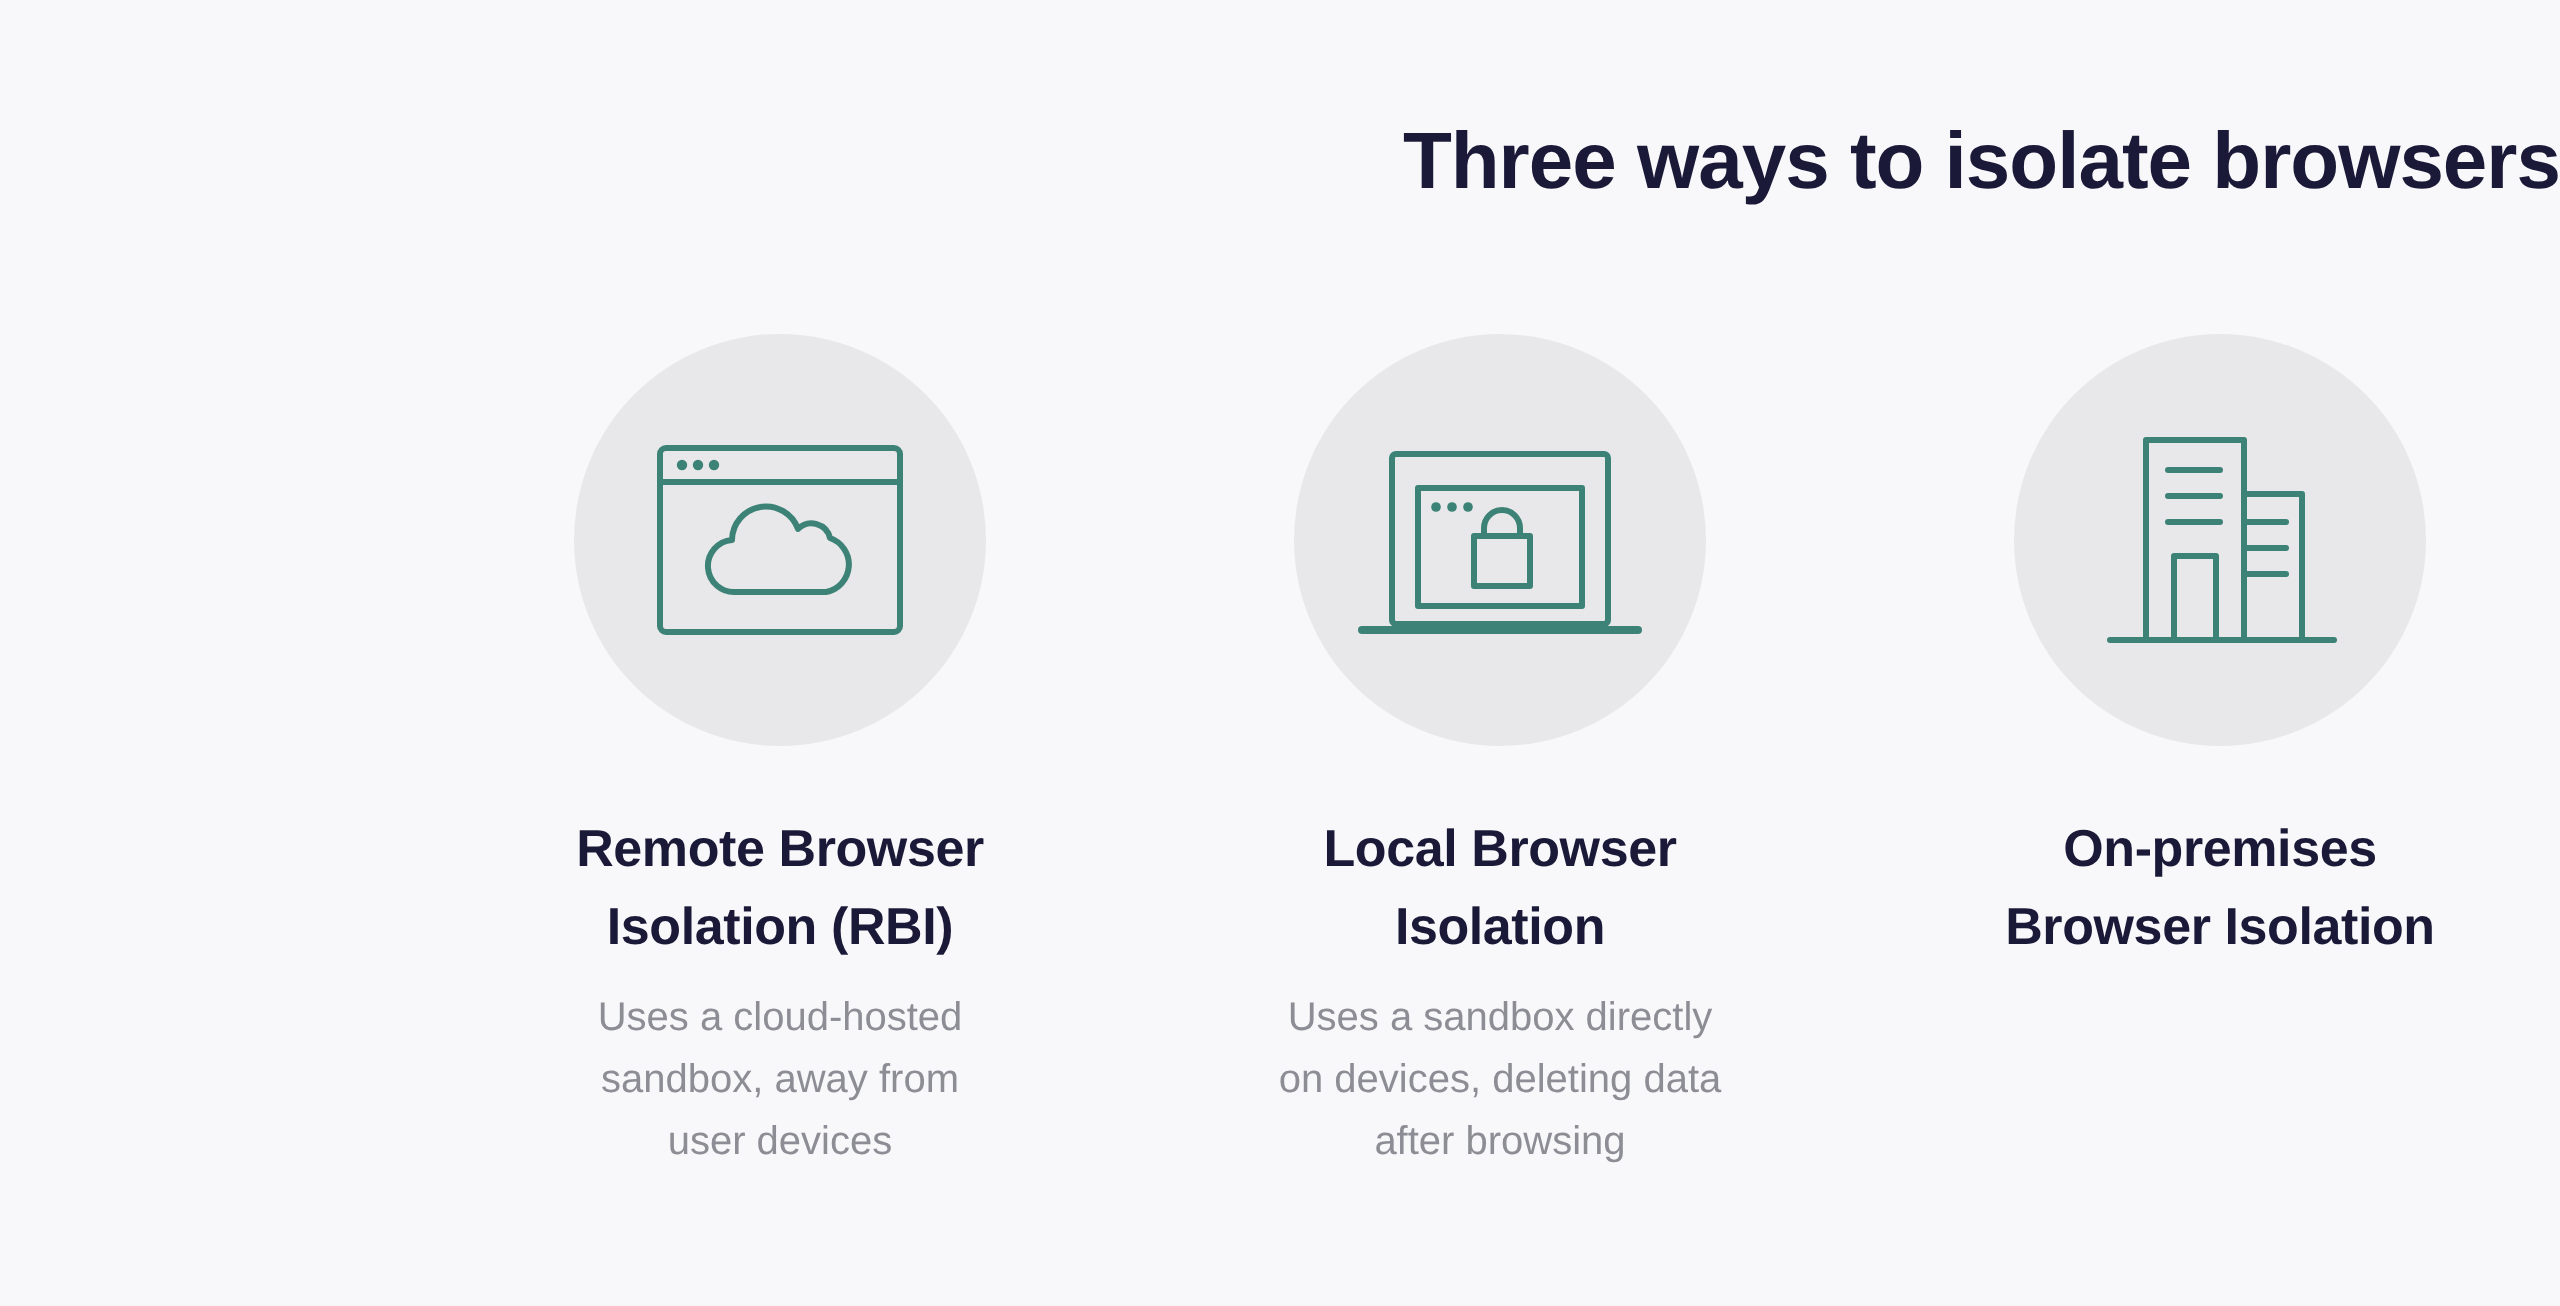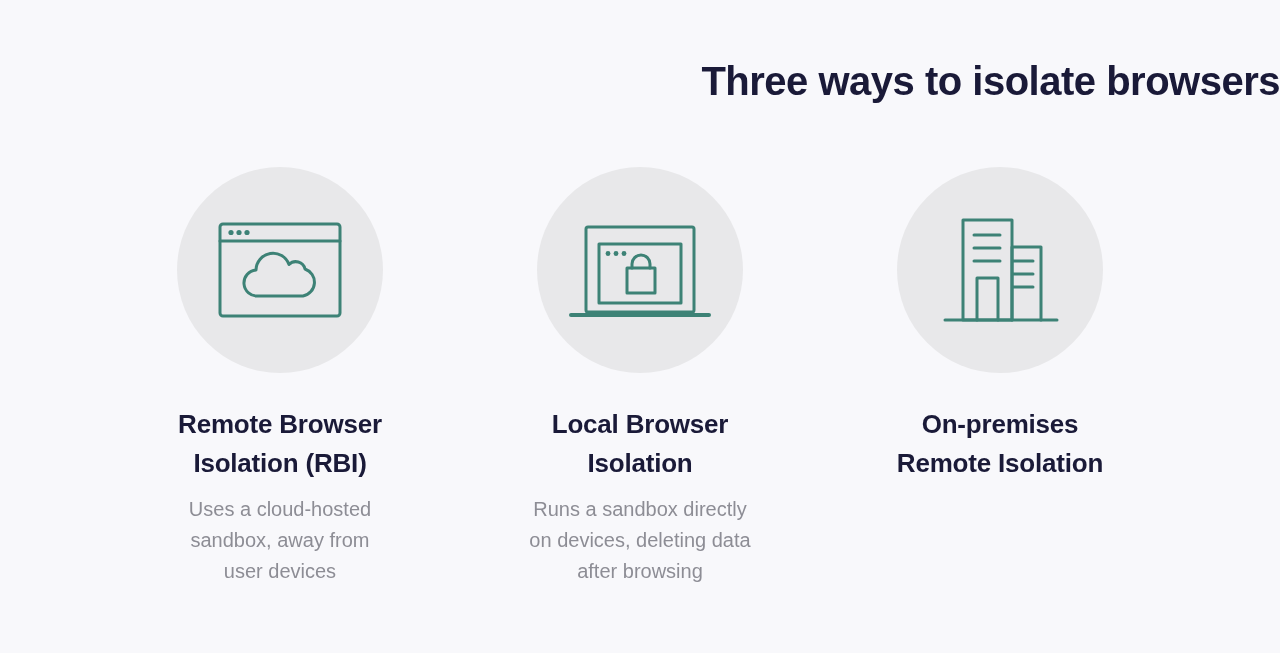--- a/index.html
+++ b/index.html
@@ -16,21 +16,21 @@
     padding-top: 58px;
     text-align: right;
     font-size: 40px;
     line-height: 47px;
     font-weight: bold;
     letter-spacing: -0.5px;
     color: var(--heading, #1a1a38);
   }
   .columns {
     display: flex;
-    justify-content: center;
+    justify-content: flex-end;
     gap: 20px;
     margin-top: 62px;
   }
   .column {
     width: 340px;
     display: flex;
     flex-direction: column;
     align-items: center;
   }
   .icon-circle {
@@ -102,38 +102,38 @@
           <rect class="icon-stroke" x="62" y="77" width="82" height="59"></rect>
           <circle class="icon-fill" cx="71" cy="86.5" r="2.4"></circle>
           <circle class="icon-fill" cx="79" cy="86.5" r="2.4"></circle>
           <circle class="icon-fill" cx="87" cy="86.5" r="2.4"></circle>
           <rect class="icon-stroke" x="90" y="101" width="28" height="25"></rect>
           <path class="icon-stroke" d="M 95 101 v -4 a 9 9 0 0 1 18 0 v 4"></path>
         </svg>
       </div>
       <div class="col-title">Local Browser
 Isolation</div>
-      <div class="col-desc">Runs a sandbox directly
+      <div class="col-desc">Uses a sandbox directly
 on devices, deleting data
 after browsing</div>
     </div>
 
     <div class="column">
       <div class="icon-circle">
         <svg viewBox="0 0 206 206">
           <rect class="icon-stroke" x="66" y="53" width="49" height="100"></rect>
           <line class="icon-stroke" x1="77" y1="68" x2="103" y2="68"></line>
           <line class="icon-stroke" x1="77" y1="81" x2="103" y2="81"></line>
           <line class="icon-stroke" x1="77" y1="94" x2="103" y2="94"></line>
           <path class="icon-stroke" d="M 80 153 V 111 H 101 V 153"></path>
           <path class="icon-stroke" d="M 115 153 V 80 H 144 V 153"></path>
           <line class="icon-stroke" x1="116" y1="94" x2="136" y2="94"></line>
           <line class="icon-stroke" x1="116" y1="107" x2="136" y2="107"></line>
           <line class="icon-stroke" x1="116" y1="120" x2="136" y2="120"></line>
           <line class="icon-stroke" x1="48" y1="153" x2="160" y2="153"></line>
         </svg>
       </div>
       <div class="col-title">On-premises
-Remote Isolation</div>
+Browser Isolation</div>
     </div>
 
   </div>
 </div>
 
 </body></html>

